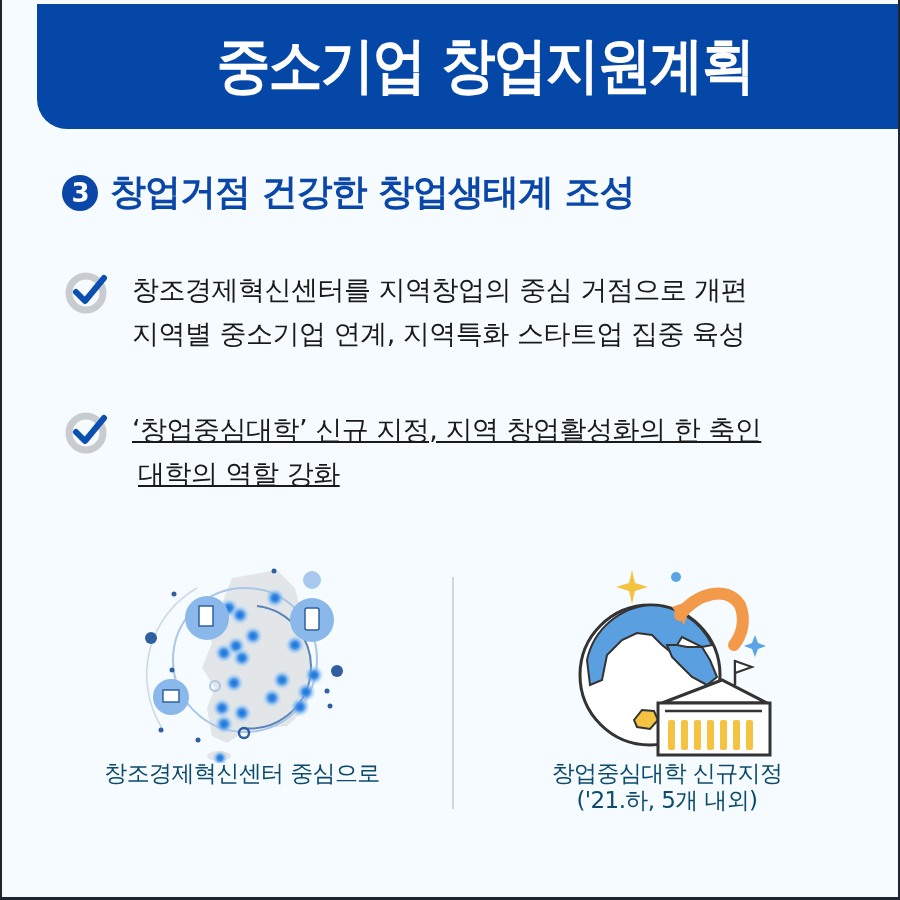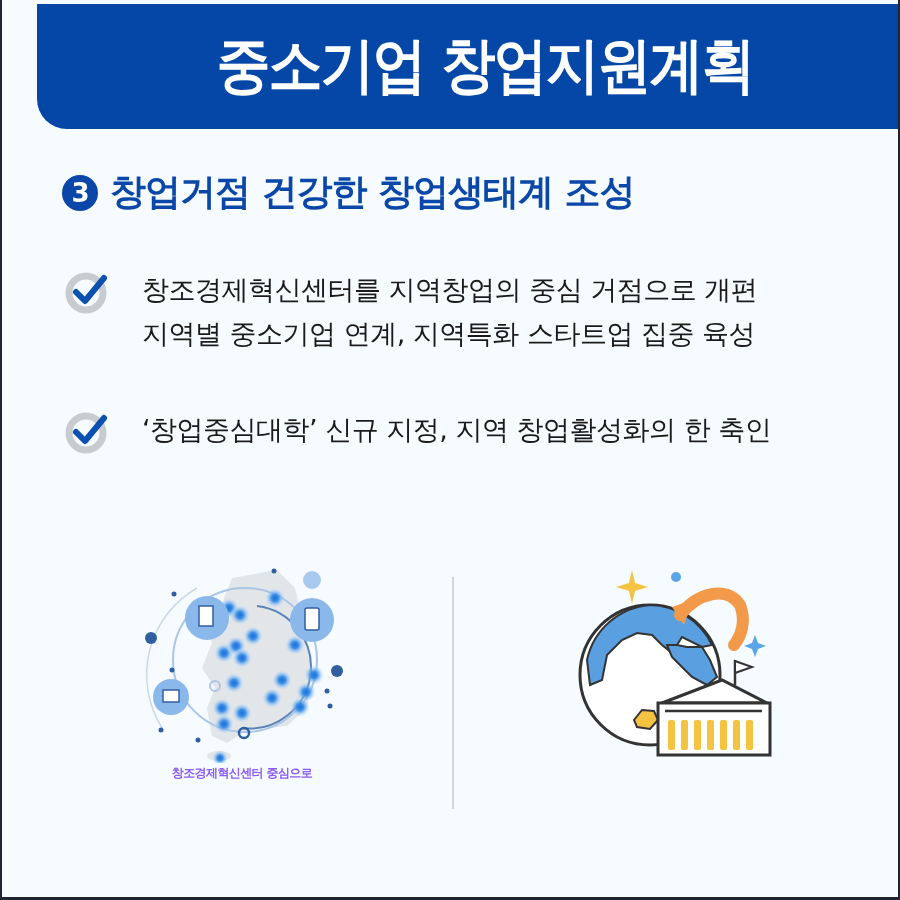--- a/index.html
+++ b/index.html
@@ -25,37 +25,37 @@
       position: absolute; left: 60px; top: 168px;
       display: flex; align-items: center; gap: 12px;
       color: #0b47a8; font-size: 36px; font-weight: bold; letter-spacing: -1px;
     }
     .num-badge {
       width: 36px; height: 36px; border-radius: 50%; background: #0b47a8;
       color: #fff; font-size: 26px; font-weight: bold;
       display: flex; align-items: center; justify-content: center;
     }
     .bullet {
-      position: absolute; left: 62px; display: flex; gap: 30px;
+      position: absolute; left: 62px; display: flex; gap: 20px;
       color: #1a1a1a; font-size: 27px; letter-spacing: -0.5px; line-height: 44px;
     }
     .bullet .check { flex: 0 0 48px; height: 48px; margin-top: 0; }
     .bullet .text-line { display: block; }
     .b1 { top: 268px; }
-    .b2 { top: 408px; }
+    .b2 { top: 408px; text-decoration: underline; }
     .divider {
       position: absolute; left: 450px; top: 577px; width: 2px; height: 232px;
       background: #cfd6dc;
     }
     .illus { position: absolute; }
     .map-illus { left: 125px; top: 558px; width: 230px; height: 205px; }
     .uni-illus { left: 560px; top: 565px; width: 225px; height: 195px; }
     .caption {
-      position: absolute; text-align: center; color: #8b5cf6;
-      font-size: 12px; line-height: 27px; letter-spacing: -0.6px; font-weight: bold;
+      position: absolute; text-align: center; color: #0c4a6e;
+      font-size: 23px; line-height: 27px; letter-spacing: -0.6px; font-weight: normal;
     }
     .cap-left { left: 60px; width: 360px; top: 760px; }
     .cap-right { left: 535px; width: 260px; top: 760px; }
     .caption span { display: block; }
   </style>
 </head>
 <body>
 
 <div class="frame">
 
@@ -79,20 +79,21 @@
     </div>
   </div>
 
   <div class="bullet b2">
     <svg class="check" viewBox="0 0 48 48">
       <circle cx="22" cy="25" r="17" fill="none" stroke="#c8ccd0" stroke-width="7"></circle>
       <path d="M12 24 L21 33 L40 10" fill="none" stroke="#0b4fb0" stroke-width="6" stroke-linecap="round" stroke-linejoin="round"></path>
     </svg>
     <div>
       <span class="text-line">‘창업중심대학’ 신규 지정, 지역 창업활성화의 한 축인</span>
+      <span class="text-line" style="padding-left:6px">대학의 역할 강화</span>
     </div>
   </div>
 
   <svg class="illus map-illus" viewBox="0 0 230 205">
     <defs>
       <radialGradient id="glow">
         <stop offset="0" stop-color="#1a6fd8"></stop>
         <stop offset="0.35" stop-color="#3c8ee6"></stop>
         <stop offset="1" stop-color="#bfe0fb" stop-opacity="0"></stop>
       </radialGradient>
@@ -169,14 +170,18 @@
       <rect x="158" y="155" width="7" height="30" rx="2"></rect>
         <rect x="171" y="155" width="7" height="30" rx="2"></rect>
       <rect x="184" y="155" width="7" height="30" rx="2"></rect>
     </g>
   </svg>
 
   <div class="caption cap-left">
     <span>창조경제혁신센터 중심으로</span>
   </div>
 
+  <div class="caption cap-right">
+    <span>창업중심대학 신규지정</span>
+    <span>('21.하, 5개 내외)</span>
+  </div>
 
 </div>
 
 </body></html>

